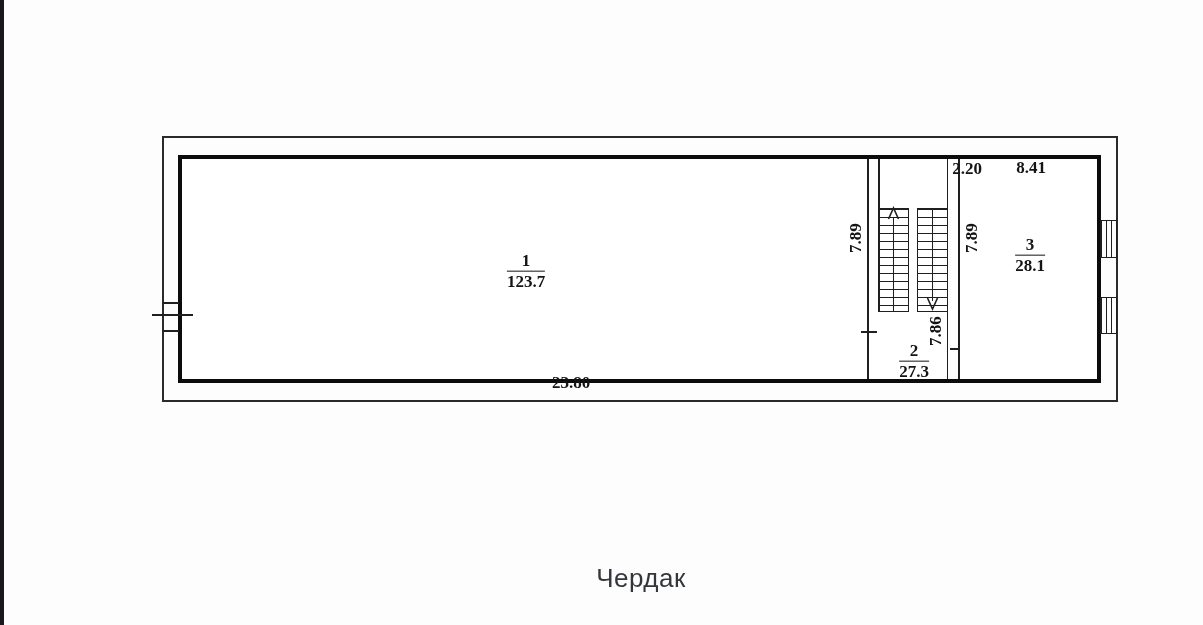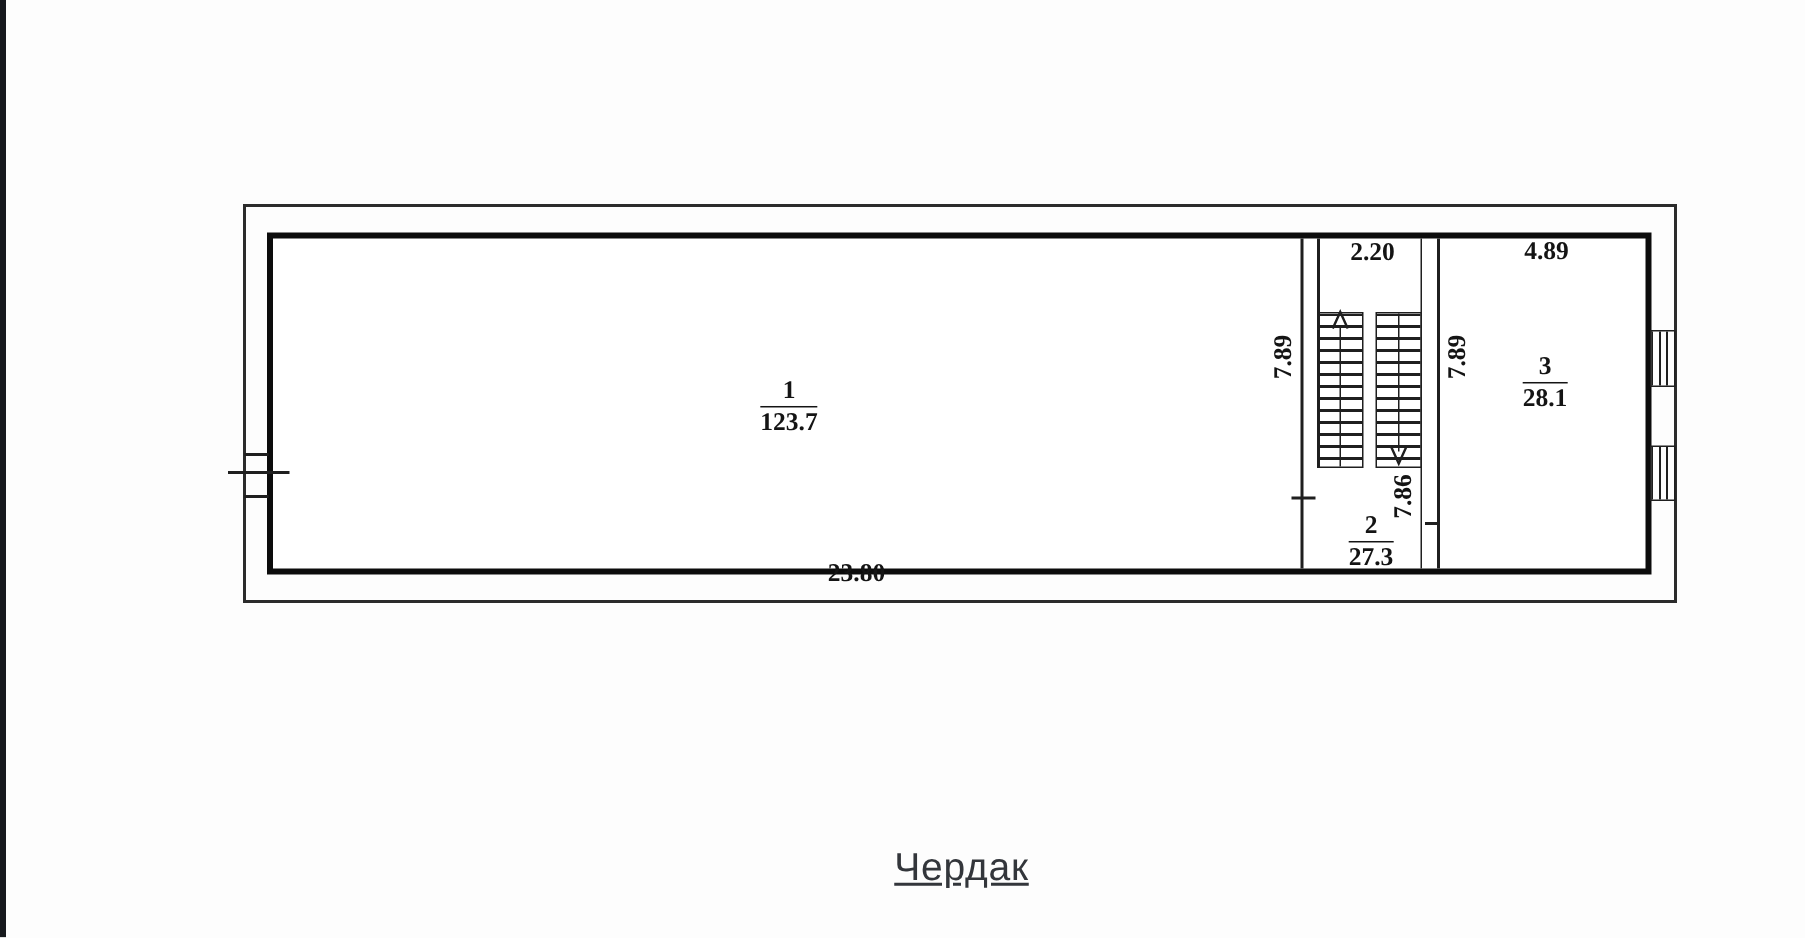--- a/index.html
+++ b/index.html
@@ -93,35 +93,35 @@
   <div class="abs window-symbol" style="left:1100px;top:220px;width:17px;height:38px;"></div>
   <div class="abs window-symbol" style="left:1100px;top:297px;width:17px;height:37px;"></div>
 
   <div class="abs hline thinh" style="left:163px;top:302px;width:16px;"></div>
   <div class="abs hline" style="left:152px;top:314px;width:41px;"></div>
   <div class="abs hline thinh" style="left:163px;top:330px;width:16px;"></div>
 
   <div class="abs hline thinh" style="left:861px;top:331px;width:16px;"></div>
   <div class="abs hline thinh" style="left:950px;top:348px;width:9px;"></div>
 
-  <div class="abs dim" style="left:915px;top:168px;text-align:center;">2.20</div>
-  <div class="abs dim" style="left:1031px;top:167px;">4.89</div>
+  <div class="abs dim" style="left:967px;top:168px;text-align:center;">2.20</div>
+  <div class="abs dim" style="left:1031px;top:167px;">8.41</div>
   <div class="abs dim rot" style="left:855px;top:238px;">7.89</div>
   <div class="abs dim rot" style="left:971px;top:238px;">7.89</div>
   <div class="abs dim rot" style="left:935px;top:331px;">7.86</div>
   <div class="abs dim" style="left:571px;top:370px;margin-top:12px;">23.80</div>
 
   <div class="abs room-label" style="left:526px;top:271px;">
     <span class="num">1</span>
     <span class="den">123.7</span>
   </div>
   <div class="abs room-label" style="left:914px;top:361px;">
     <span class="num">2</span>
     <span class="den">27.3</span>
   </div>
   <div class="abs room-label" style="left:1030px;top:255px;">
     <span class="num">3</span>
     <span class="den">28.1</span>
   </div>
 
-  <div class="abs plan-title" style="left:641px;top:578px;text-decoration:underline;">Чердак</div>
+  <div class="abs plan-title" style="left:641px;top:578px;">Чердак</div>
 
 </div>
 
 </body></html>

